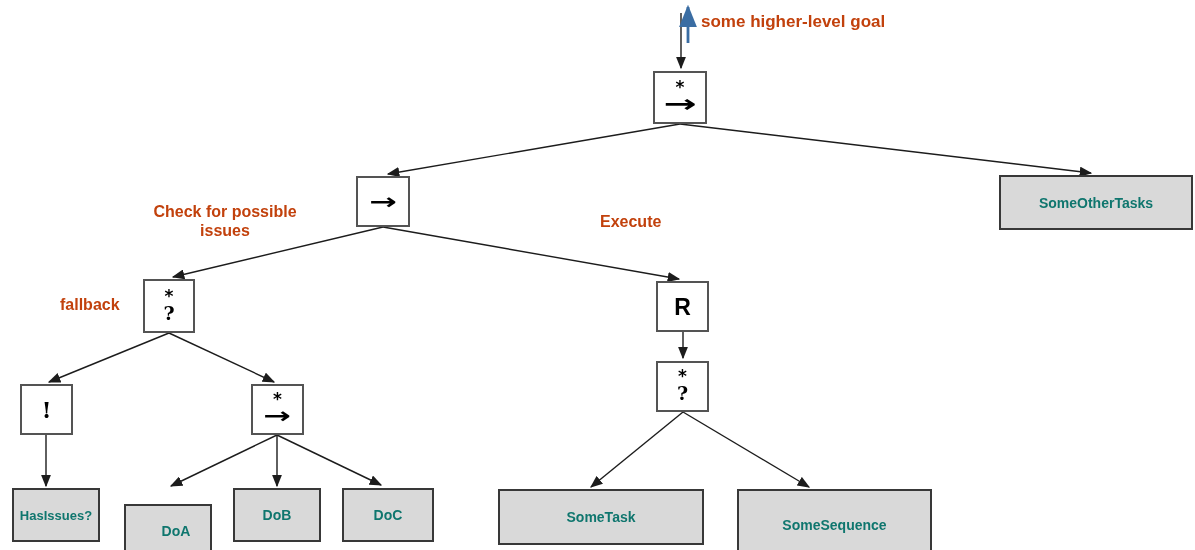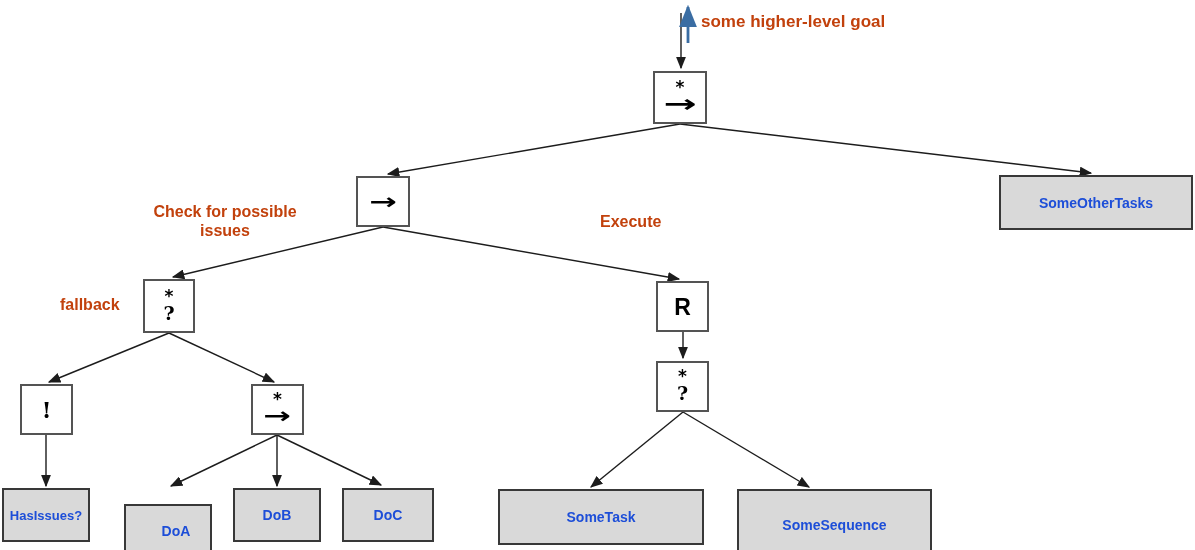--- a/index.html
+++ b/index.html
@@ -84,34 +84,34 @@
   .leaf {
     position: absolute;
     box-sizing: border-box;
     background: #d9d9d9;
     border: 2px solid #383838;
     display: flex;
     align-items: center;
     justify-content: center;
     font-weight: bold;
     font-size: 14px;
-    color: #1d4ed8;
+    color: #0f766e;
     text-align: center;
   }
   .leaf-small { font-size: 13px; }
 
   .node-root          { left: 653px; top: 71px;  width: 54px; height: 53px; }
   .node-sequence      { left: 356px; top: 176px; width: 54px; height: 51px; }
   .node-fallback1     { left: 143px; top: 279px; width: 52px; height: 54px; }
   .node-inverter      { left: 20px;  top: 384px; width: 53px; height: 51px; }
   .node-sequence2     { left: 251px; top: 384px; width: 53px; height: 51px; }
   .node-repeater      { left: 656px; top: 281px; width: 53px; height: 51px; }
   .node-fallback2     { left: 656px; top: 361px; width: 53px; height: 51px; }
 
-  .leaf-hasissues     { left: 2px;   top: 488px; width: 88px;  height: 54px; }
+  .leaf-hasissues     { left: 12px;   top: 488px; width: 88px;  height: 54px; }
   .leaf-doa           { left: 124px; top: 504px; width: 88px;  height: 54px; padding-left: 16px; }
   .leaf-dob           { left: 233px; top: 488px; width: 88px;  height: 54px; }
   .leaf-doc           { left: 342px; top: 488px; width: 92px;  height: 54px; }
   .leaf-sometask      { left: 486px; top: 489px; width: 206px; height: 56px; margin-left: 12px; }
   .leaf-somesequence  { left: 737px; top: 489px; width: 195px; height: 72px; }
   .leaf-someothertasks{ left: 999px; top: 175px; width: 194px; height: 55px; }
 </style>
 </head>
 <body>
 

